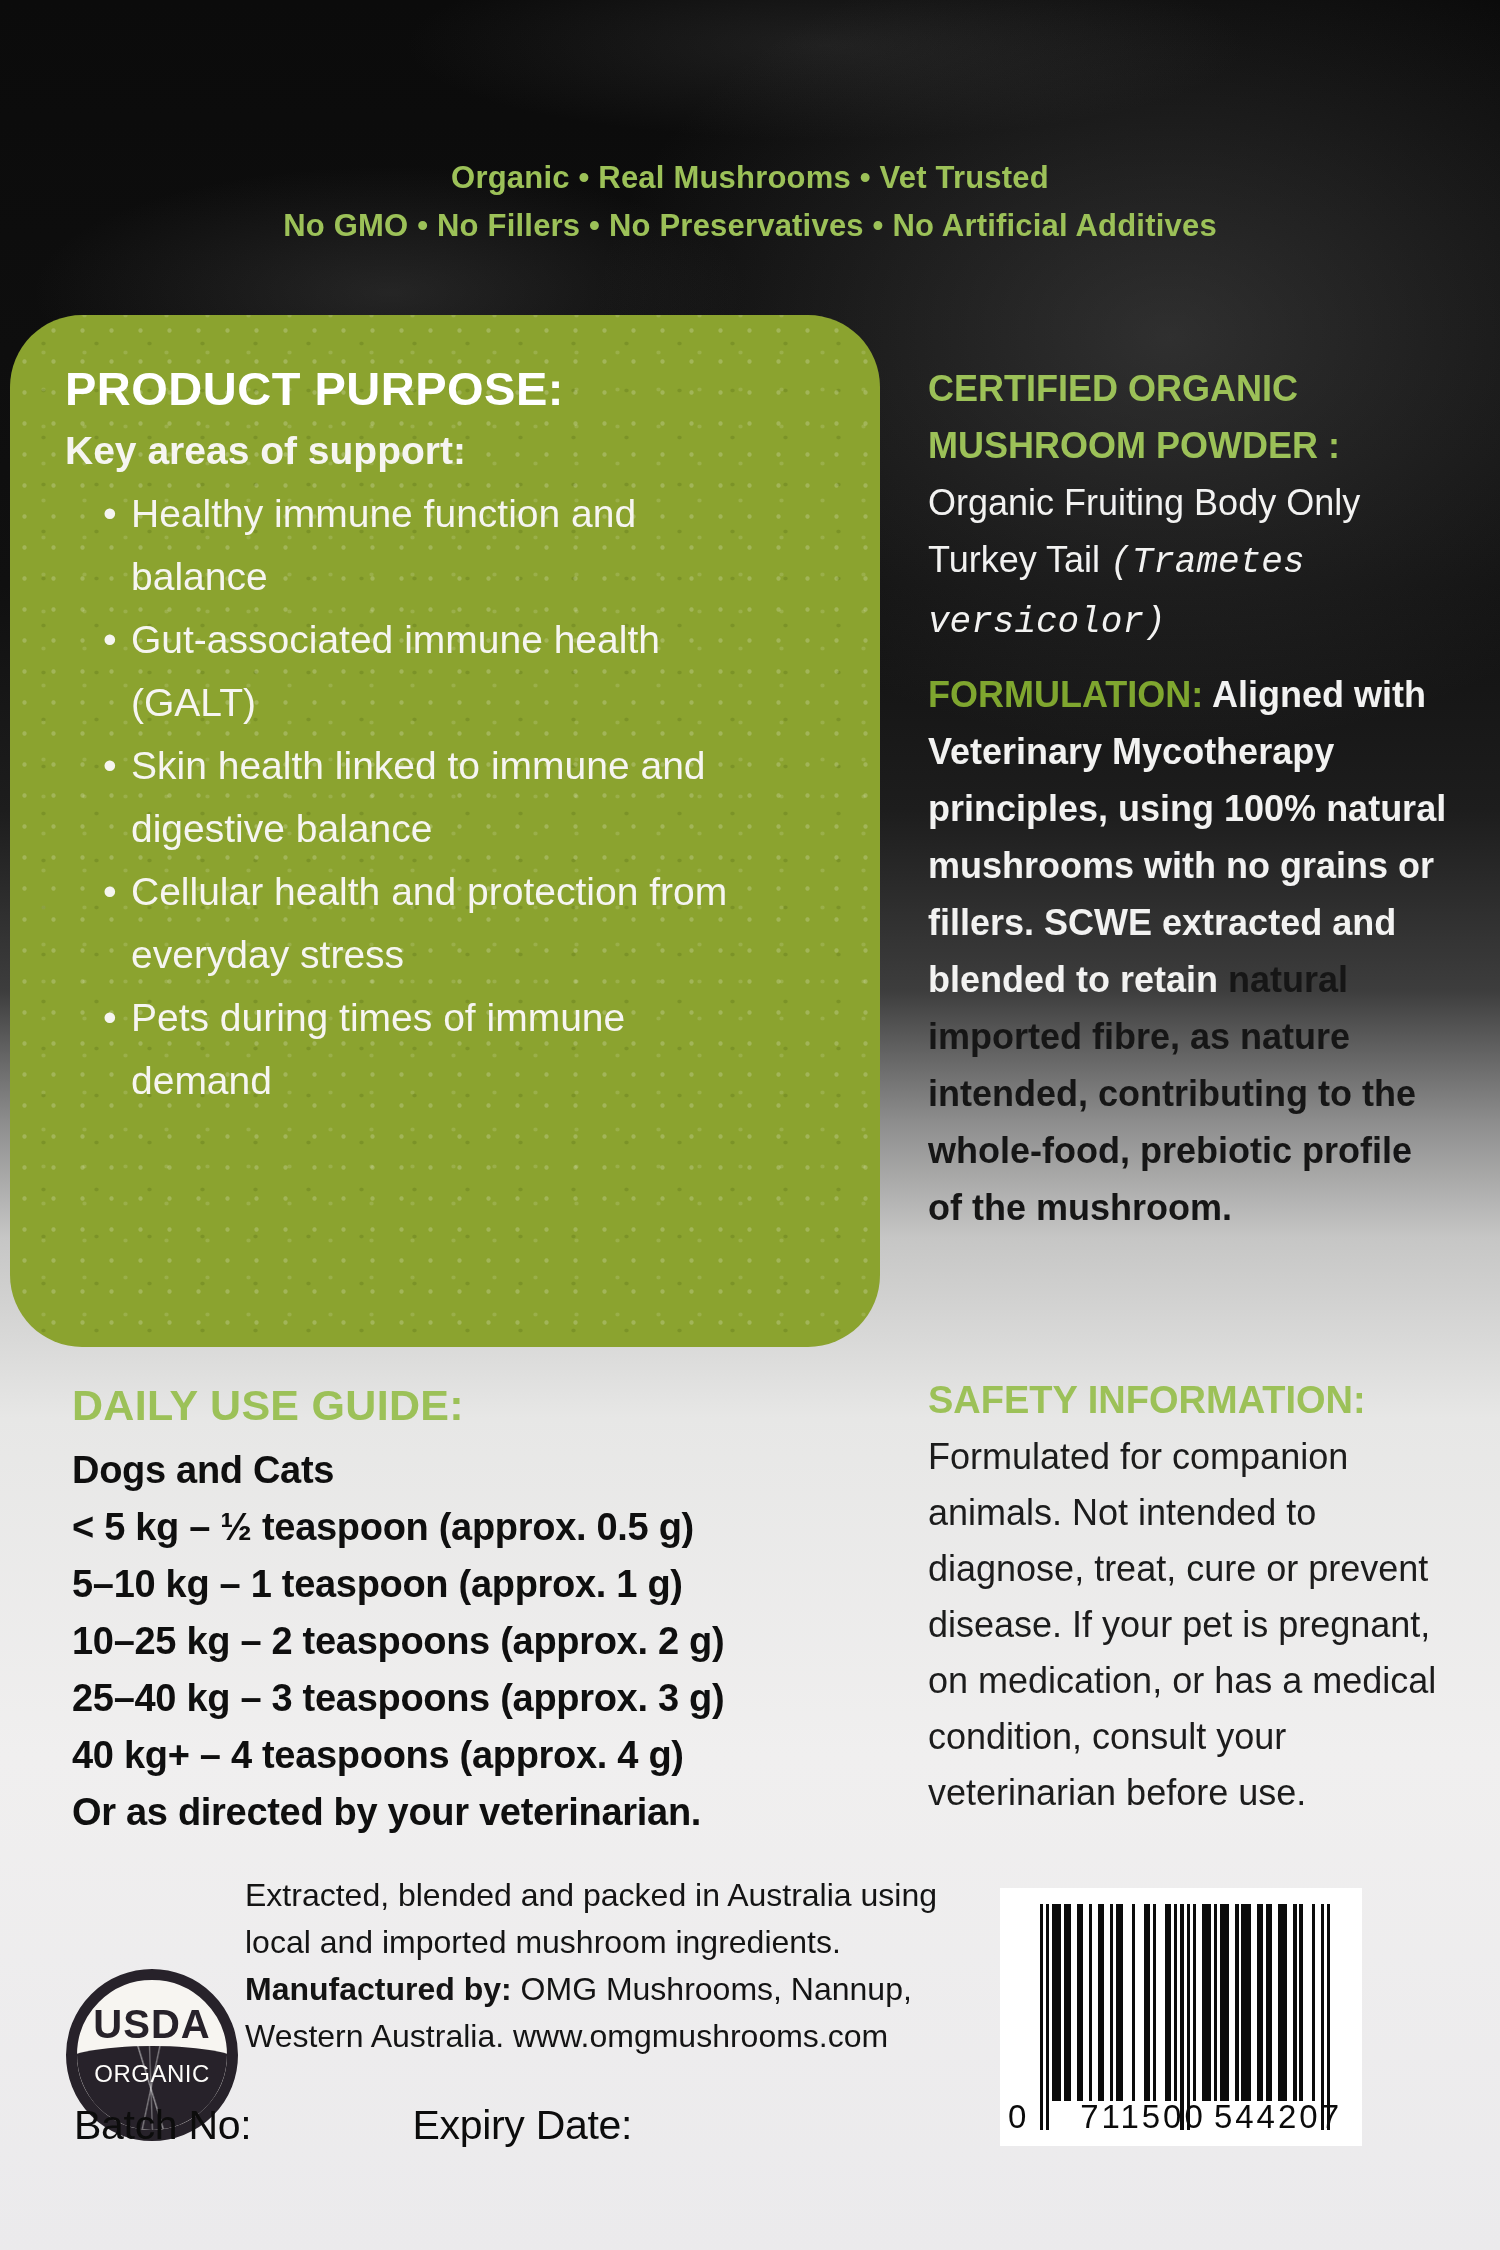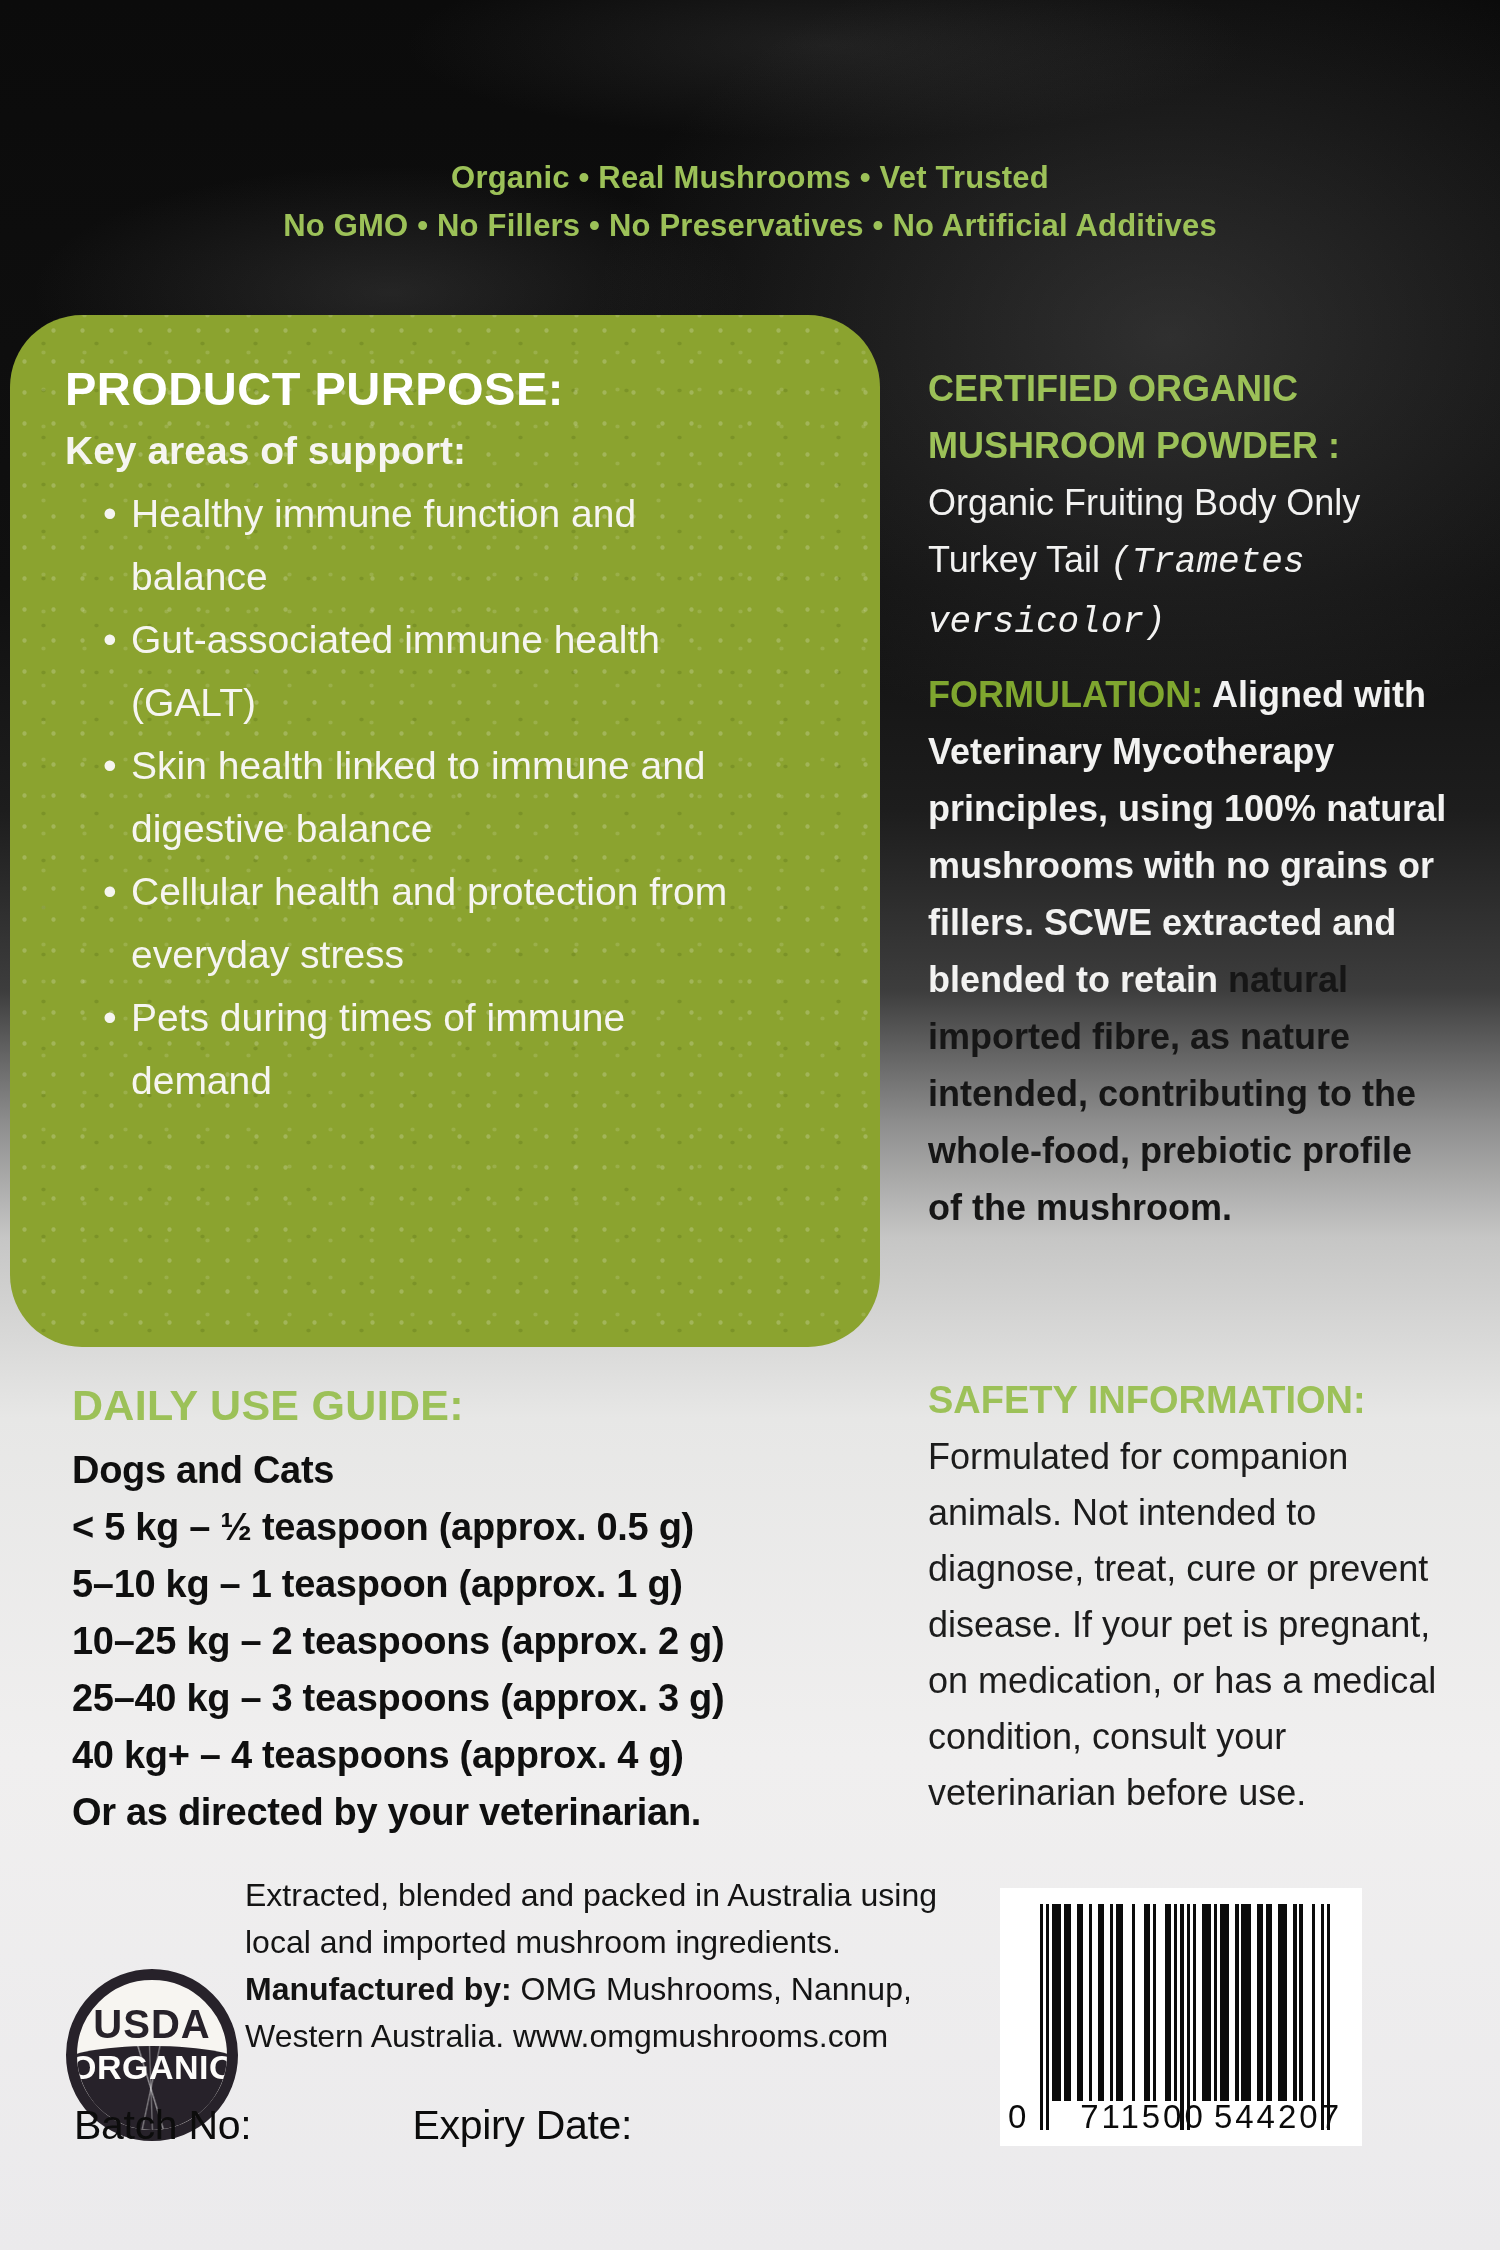--- a/index.html
+++ b/index.html
@@ -72,21 +72,21 @@
   .seal-bottom{
     position:absolute; bottom:-1px; left:-12%; width:124%; height:57%;
     background-color:var(--seal-dark);
     background-image:
       linear-gradient(73deg, transparent 48.8%, rgba(255,255,255,.5) 49.4%, transparent 50.2%),
       linear-gradient(102deg, transparent 48.8%, rgba(255,255,255,.4) 49.4%, transparent 50.2%),
       linear-gradient(88deg, transparent 48.8%, rgba(255,255,255,.35) 49.4%, transparent 50.2%);
     border-radius:50% 50% 0 0 / 22% 22% 0 0;
     text-align:center;
   }
-  .seal-bottom span{ display:inline-block; margin-top:2px; font-size:34px; font-weight:bold; color:#fdfcfa; letter-spacing:.5px; }
+  .seal-bottom span{ display:inline-block; margin-top:14px; font-size:24px; font-weight:normal; color:#fdfcfa; letter-spacing:.5px; }
 
   .mfg{ position:absolute; left:245px; top:1872px; width:740px; font-size:32px; line-height:47px; color:#141414; }
   .mfg b{ font-weight:bold; }
 
   .barcode-box{ position:absolute; left:1000px; top:1888px; width:362px; height:258px; background:var(--barcode-bg); }
   .bars{ position:absolute; left:40px; top:16px; width:290px; height:226px; }
   .bc-digits{ position:absolute; left:0; bottom:6px; width:100%; height:42px; font-size:33px; color:#0b0b0b; }
   .bc-digits span{ position:absolute; letter-spacing:3px; }
   .bc-0{ left:8px; }
   .bc-1{ left:78px; width:130px; text-align:center; }

